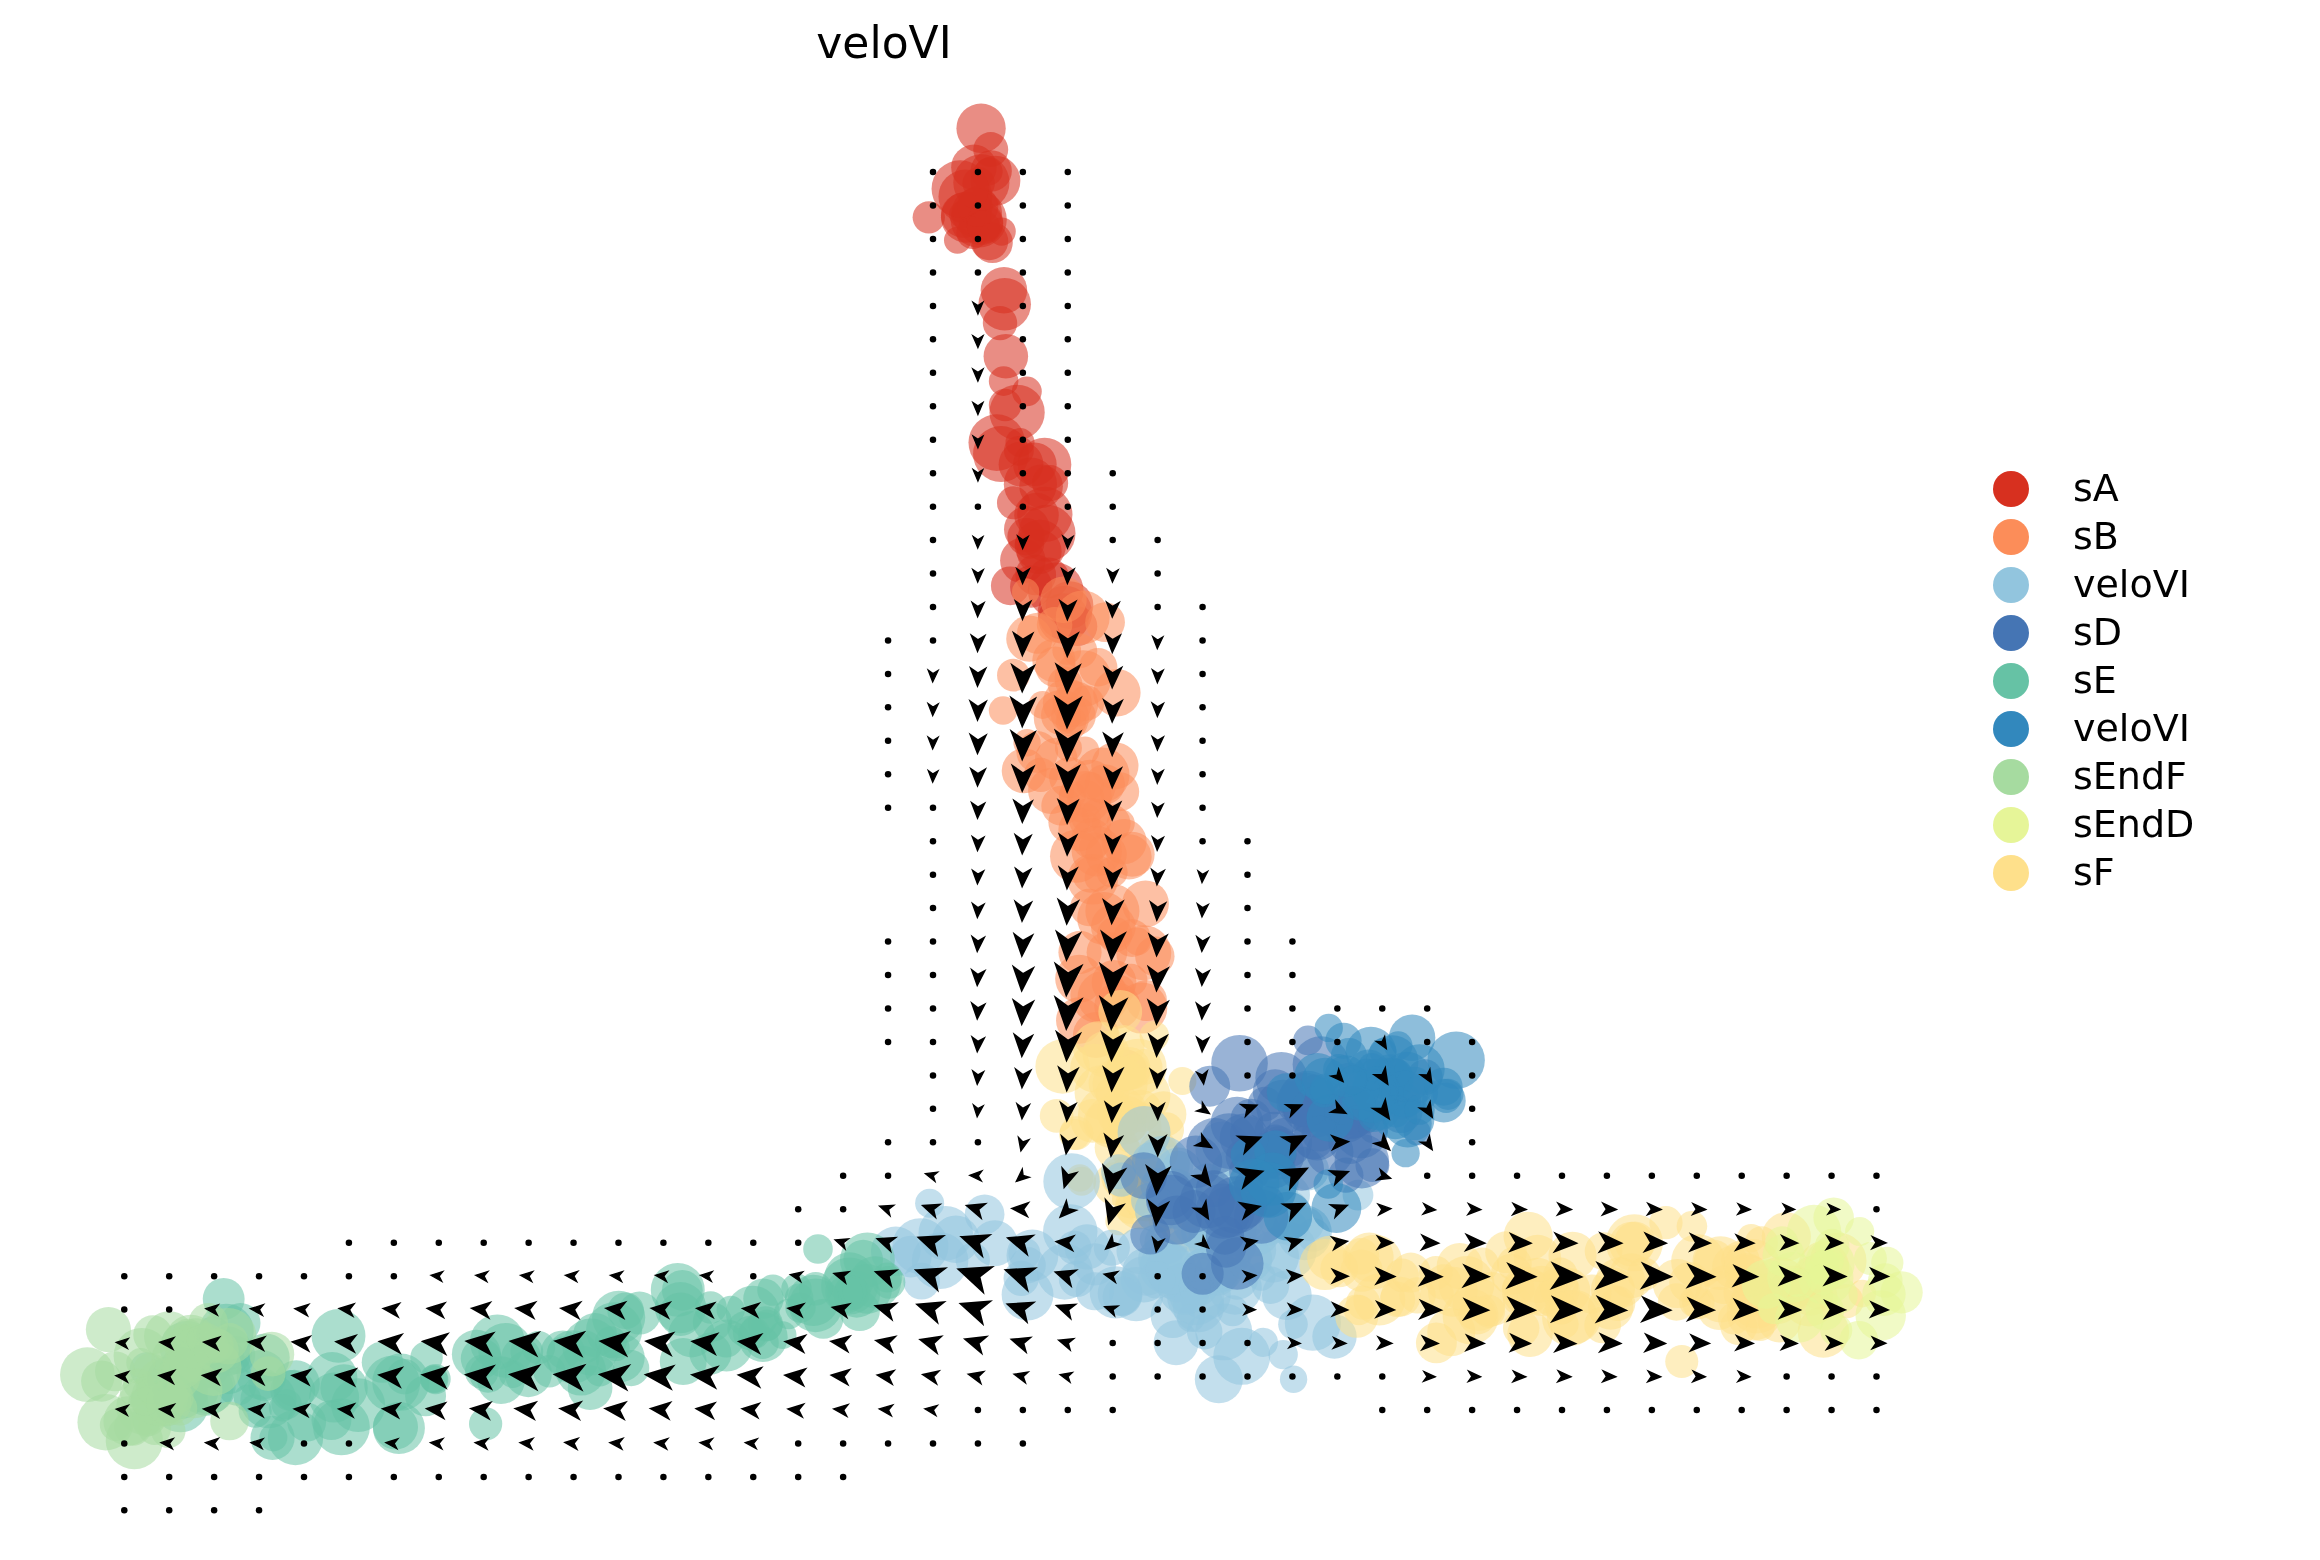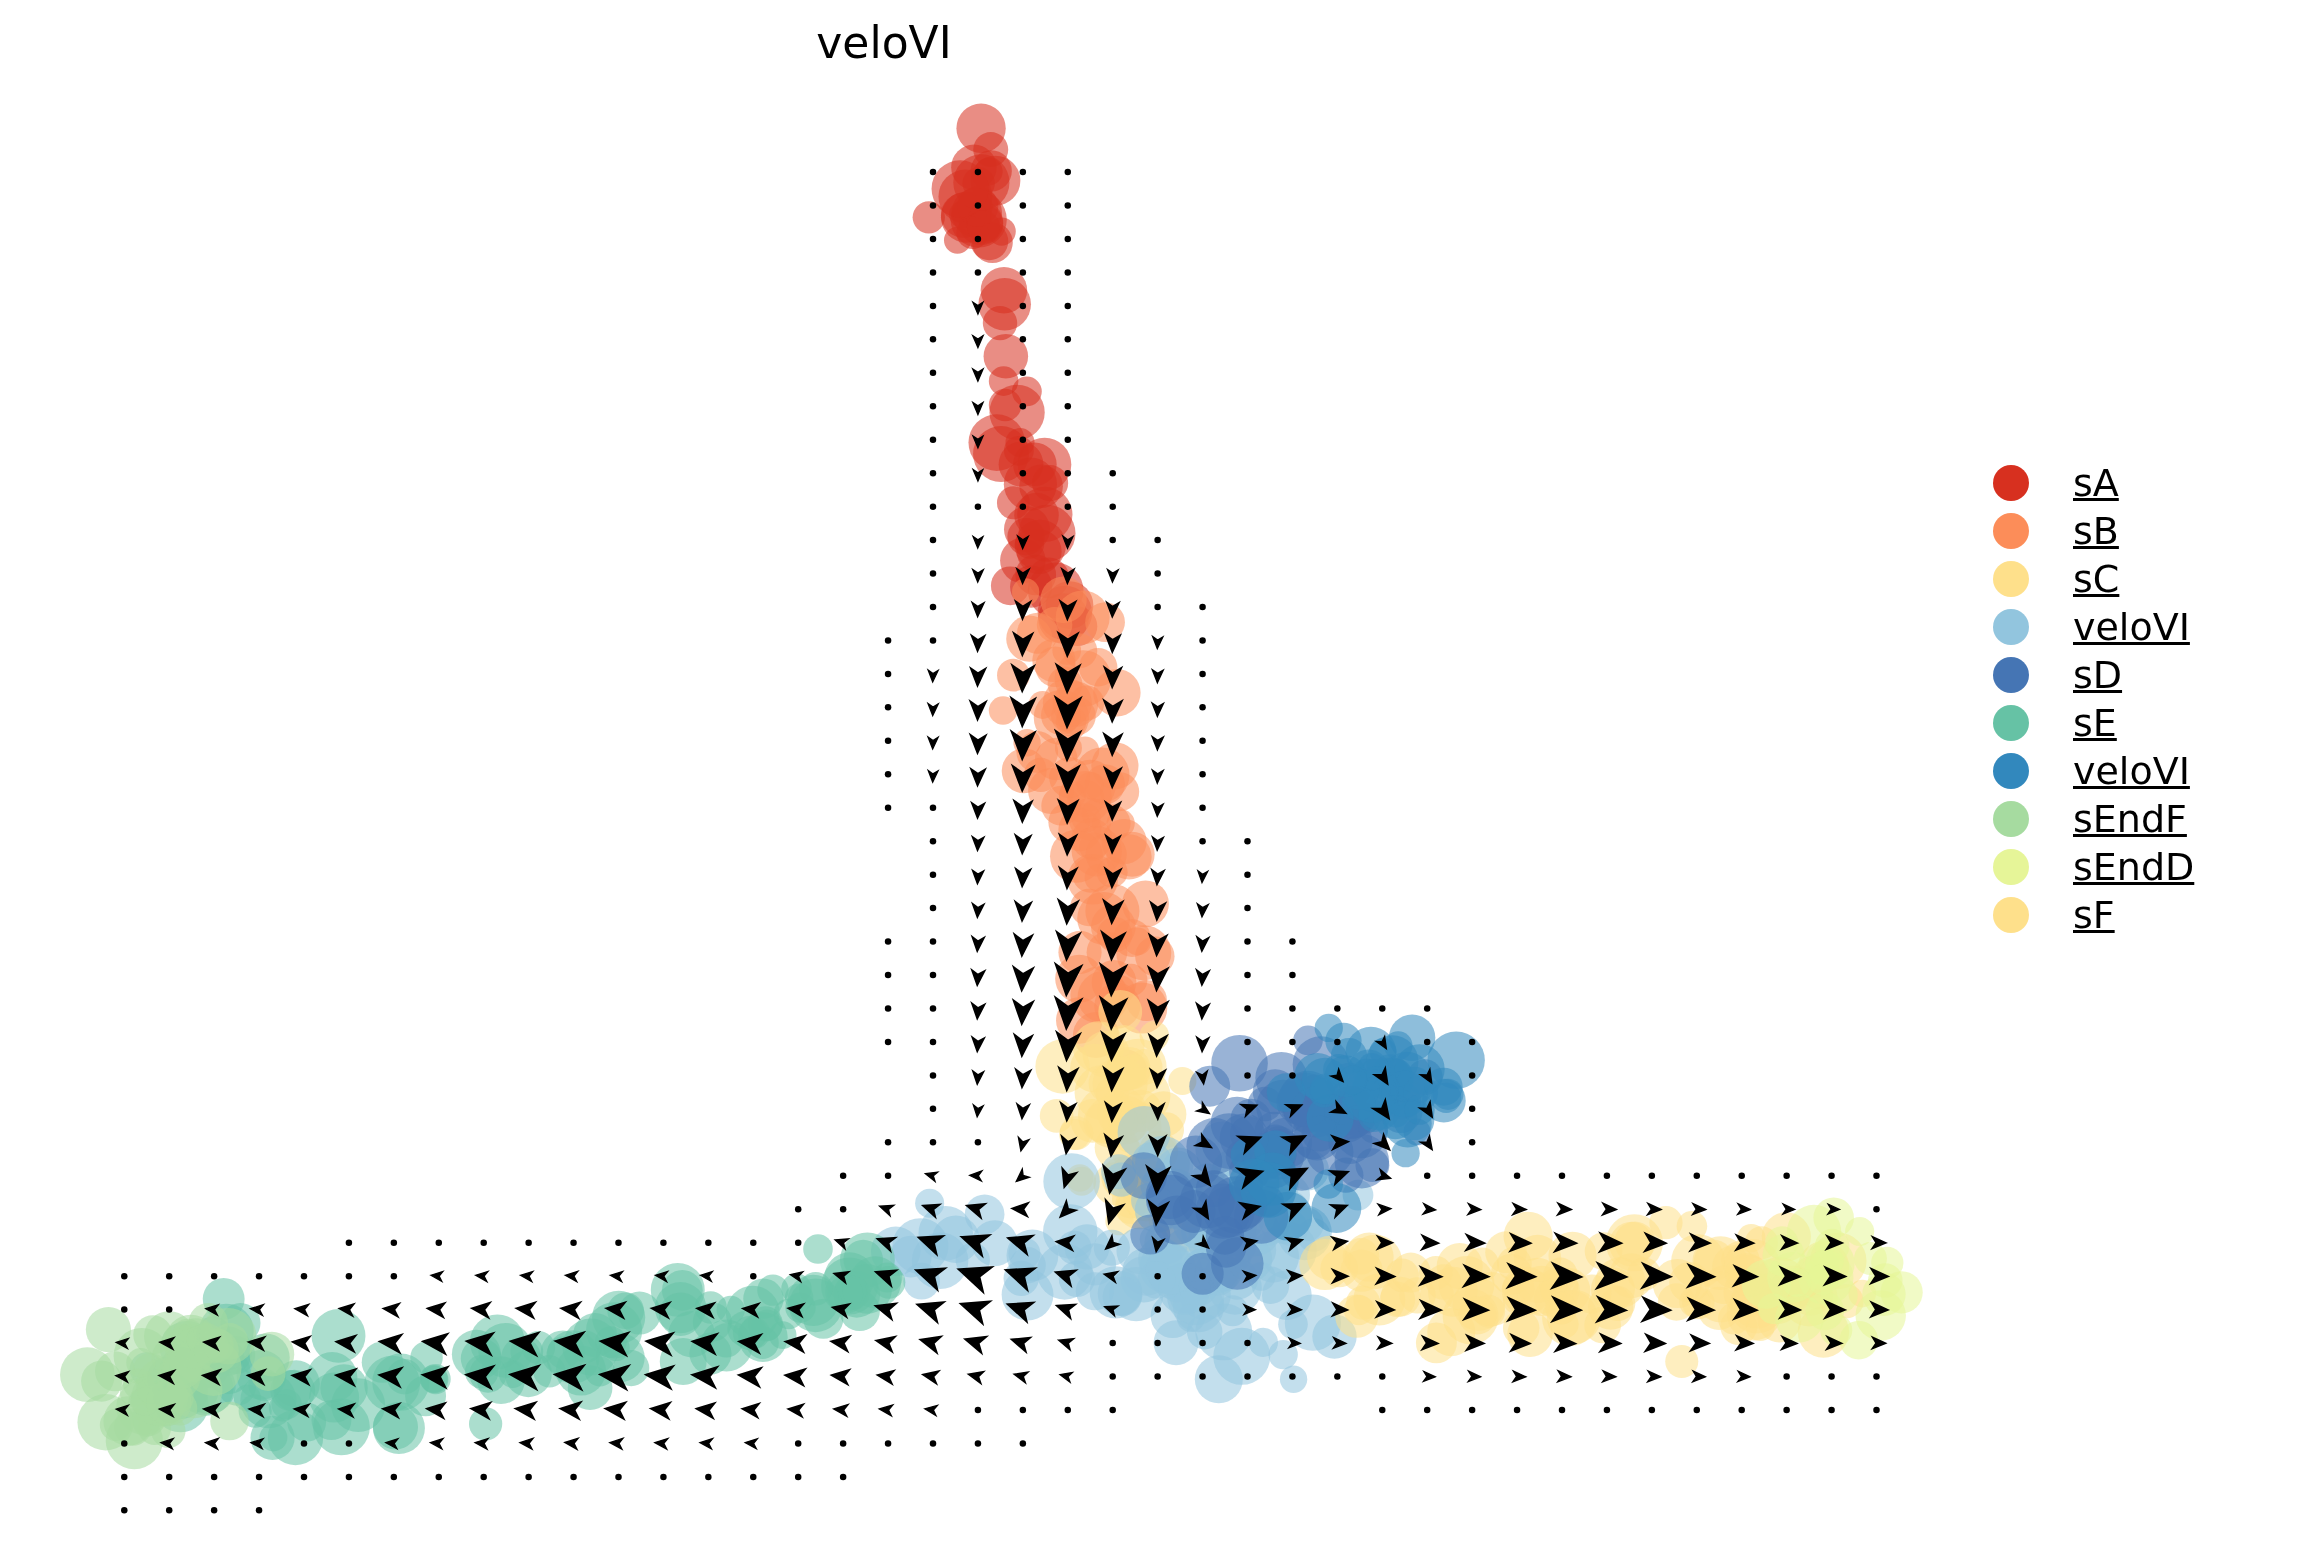--- a/index.html
+++ b/index.html
@@ -41,24 +41,23 @@
     height: 1561px;
   }
   #legend {
     position: absolute;
     left: 1993px;
     top: 459px;
     width: 315px;
   }
   .legend-item {
     display: flex;
-    align-items: center;
+    align-items: flex-end;
     height: 48px;
     margin-bottom: 0px;
-    text-decoration: underline;
   }
   .legend-swatch {
     width: 36px;
     height: 36px;
     border-radius: 50%;
     flex: 0 0 auto;
     margin-right: 44px;
   }
   .legend-label {
     font-size: 38px;
@@ -1419,24 +1418,20 @@
   <div id="legend">
       <div class="legend-item">
         <span class="legend-swatch" style="background: rgb(215, 48, 31);"></span>
         <span class="legend-label">sA</span>
       </div>
       <div class="legend-item">
         <span class="legend-swatch" style="background: rgb(252, 141, 89);"></span>
         <span class="legend-label">sB</span>
       </div>
       <div class="legend-item">
-        <span class="legend-swatch" style="background: rgb(254, 224, 139);"></span>
-        <span class="legend-label">sC</span>
-      </div>
-      <div class="legend-item">
         <span class="legend-swatch" style="background: rgb(146, 197, 222);"></span>
         <span class="legend-label">veloVI</span>
       </div>
       <div class="legend-item">
         <span class="legend-swatch" style="background: rgb(69, 117, 180);"></span>
         <span class="legend-label">sD</span>
       </div>
       <div class="legend-item">
         <span class="legend-swatch" style="background: rgb(102, 194, 165);"></span>
         <span class="legend-label">sE</span>

